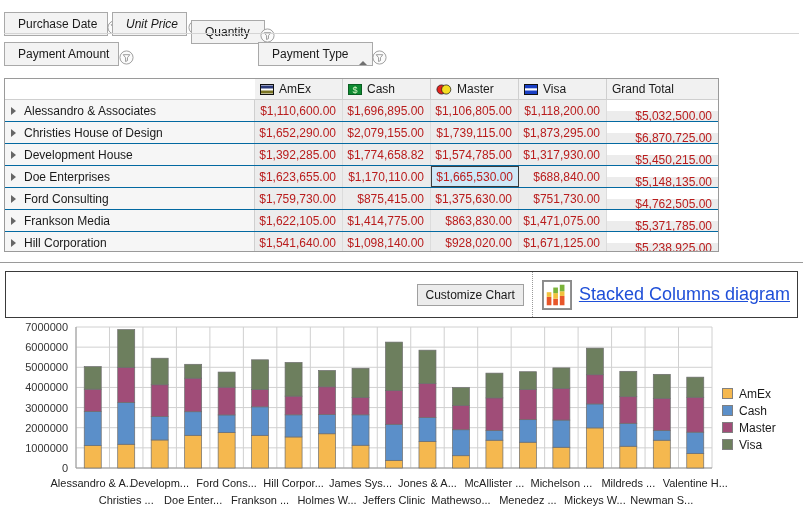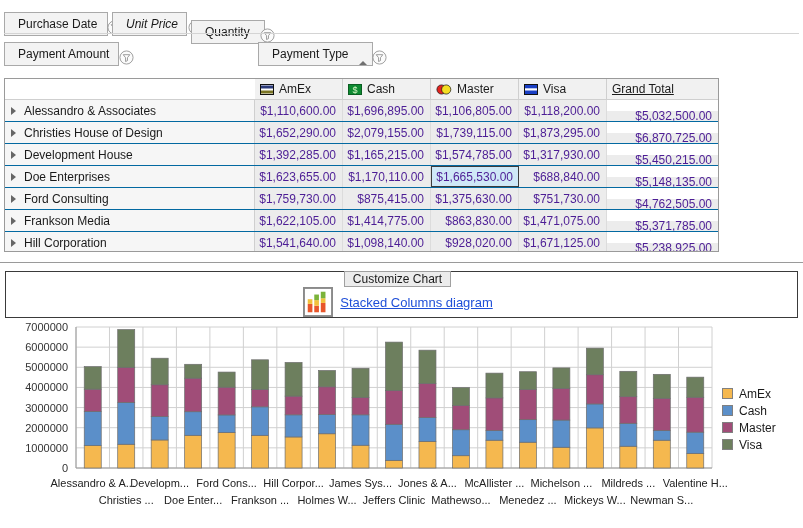--- a/index.html
+++ b/index.html
@@ -96,66 +96,66 @@
     border-top: 4px solid transparent;
     border-bottom: 4px solid transparent;
     border-left: 5px solid #666;
     margin-right: 8px; flex: 0 0 auto;
   }
   .grow .vcell {
     background: #ececec;
     border-right: 1px solid #dcdcdc;
     display: flex; align-items: center; justify-content: flex-end;
     padding-right: 6px;
-    font-size: 12px; color: #4c1d95;
+    font-size: 12px; color: #b91c1c;
     white-space: nowrap; overflow: hidden;
   }
   .grow .vcell.sel {
     background: #cfe8f7;
     border: 1px solid #3c3c3c;
     padding-right: 5px;
   }
   .grow .vcell:last-child { border-right: none; margin-top: 11px; }
 
   
   .c-row  { width: 250px; flex: 0 0 250px; }
   .c-val  { width: 88px;  flex: 0 0 88px; }
-  .c-tot  { width: 111px; flex: 0 0 111px; text-decoration: underline; }
+  .c-tot  { width: 111px; flex: 0 0 111px; }
 
   
   .chartpanel {
     position: absolute; left: 0; top: 262px; width: 803px; height: 266px;
     background: #ffffff;
     border-top: 1px solid #9a9a9a;
   }
   .chart-toolbar {
     position: absolute; left: 5px; top: 8px; width: 793px; height: 47px;
     border: 1px solid #3a3a3a; background: #ffffff;
-    display: flex; align-items: center; justify-content: flex-end; flex-direction: column;
+    display: flex; align-items: center; justify-content: flex-end;
   }
   .cust-btn {
     height: 22px; padding: 0 8px;
     border: 1px solid #a0a0a0; background: #ececec;
     font-size: 12px; color: #1a1a1a;
     display: flex; align-items: center;
     margin-right: 8px;
   }
   .tb-divider {
     width: 1px; height: 45px; border-left: 1px dotted #9a9a9a;
     margin-right: 9px;
   }
   .diag-box { display: flex; align-items: center; margin-right: 7px; }
   .diag-ico {
     width: 30px; height: 30px; border: 1px solid #8a8a8a;
     background: #fff; margin-right: 7px; flex: 0 0 30px;
     display: block;
   }
   .diag-link {
     color: #1f4fd8; text-decoration: underline;
-    font-size: 13px; white-space: nowrap;
+    font-size: 18px; white-space: nowrap;
   }
 
   .chart-area {
     position: absolute; left: 0; top: 58px; width: 803px; height: 208px;
   }
   .plot-svg { display: block; }
 
   .legend {
     position: absolute; left: 722px; top: 385px;
     font-size: 12px;
@@ -299,21 +299,21 @@
             <div class="vcell c-val">$1,739,115.00</div>
             <div class="vcell c-val">$1,873,295.00</div>
             <div class="vcell c-tot">$6,870,725.00</div>
           </div>
           <div class="grow">
             <div class="rowhdr c-row">
               <span class="exp-tri"></span>
               <span>Development House</span>
             </div>
             <div class="vcell c-val">$1,392,285.00</div>
-            <div class="vcell c-val">$1,165,215.00</div>
+            <div class="vcell c-val">$1,774,658.82</div>
             <div class="vcell c-val">$1,574,785.00</div>
             <div class="vcell c-val">$1,317,930.00</div>
             <div class="vcell c-tot">$5,450,215.00</div>
           </div>
           <div class="grow">
             <div class="rowhdr c-row">
               <span class="exp-tri"></span>
               <span>Doe Enterprises</span>
             </div>
             <div class="vcell c-val">$1,623,655.00</div>

